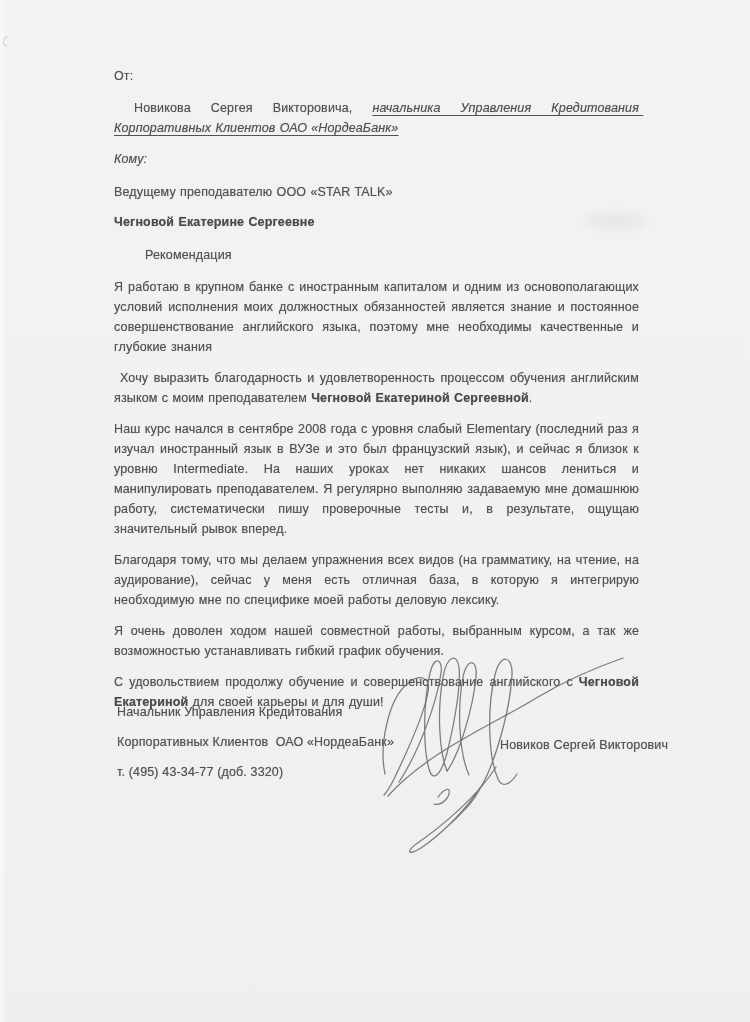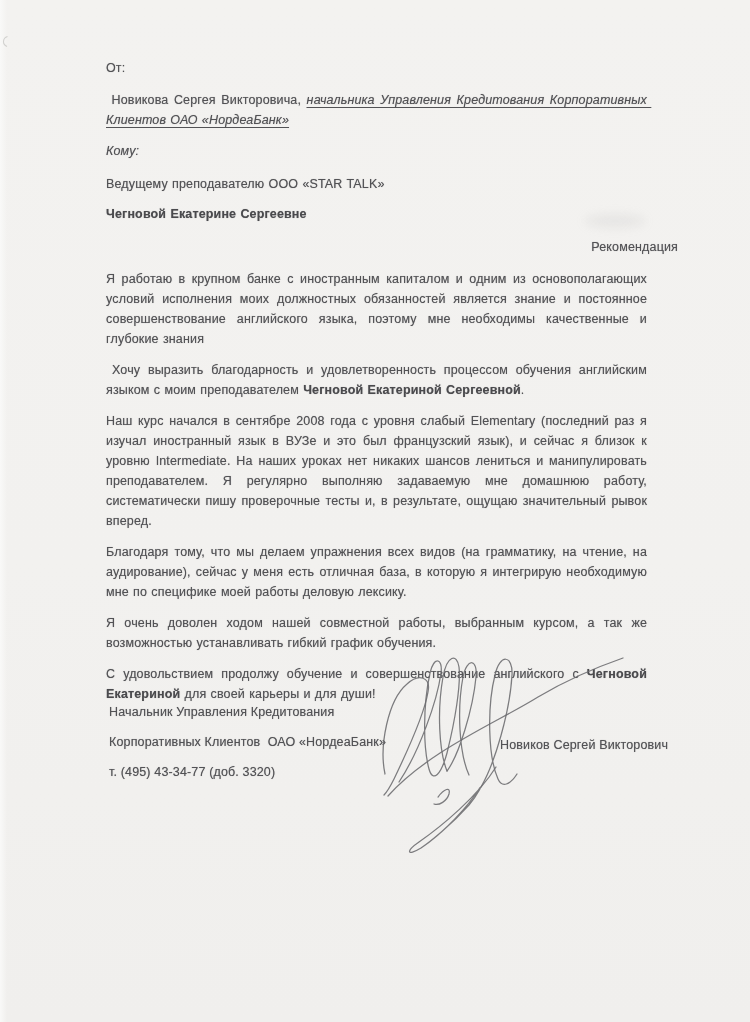--- a/index.html
+++ b/index.html
@@ -19,38 +19,38 @@
   .smudge {
     position: absolute; left: 585px; top: 214px; width: 60px; height: 14px;
     background: rgba(176,176,172,0.16); border-radius: 50%; filter: blur(5px);
   }
   .content {
     position: absolute; left: 106px; top: 58px; width: 541px;
     color: #525255; font-size: 12.5px; line-height: 20px;
     letter-spacing: 0.15px; word-spacing: 0.6px;
     text-shadow: 0 0 0.8px rgba(88,88,92,0.6);
   }
-  .content p { margin: 0; }
+  .content p { margin: 8px; }
   .label          { margin-bottom: 12px !important; }
   .from-line      { margin-bottom: 8px  !important; }
   .mb-tolabel     { margin-bottom: 13px !important; font-style: italic; }
   .mb-toline      { margin-bottom: 10px !important; }
   .mb-toname      { margin-bottom: 13px !important; }
-  .title          { text-align: right; transform: translateX(31px); margin-bottom: 12px !important; }
+  .title          { text-align: left; transform: translateX(31px); margin-bottom: 12px !important; }
   .para           { text-align: justify; margin-bottom: 11px !important; }
   .para.indent    { text-indent: 6px; }
   .bold           { font-weight: bold; color: #4a4a4d; }
   .pos            { font-style: italic; text-decoration: underline; text-underline-offset: 3px; }
   .ws             { white-space: pre-wrap; }
   .sig-block {
     position: absolute; left: 106px; top: 702px; width: 330px;
     color: #525255; font-size: 12.5px; line-height: 20px;
     letter-spacing: 0.15px; text-shadow: 0 0 0.8px rgba(88,88,92,0.6);
   }
-  .sig-block p { margin: 0 0 10px 3px; }
+  .sig-block p { margin: 0 0 10px 11px; }
   .signature-svg {
     position: absolute; left: 378px; top: 646px; width: 252px; height: 212px;
     pointer-events: none;
   }
   .signature-svg path {
     fill: none; stroke: #6b6b6e; stroke-width: 1.25;
     stroke-linecap: round; opacity: 0.88;
   }
   .signer-name {
     position: absolute; left: 500px; top: 738px;

